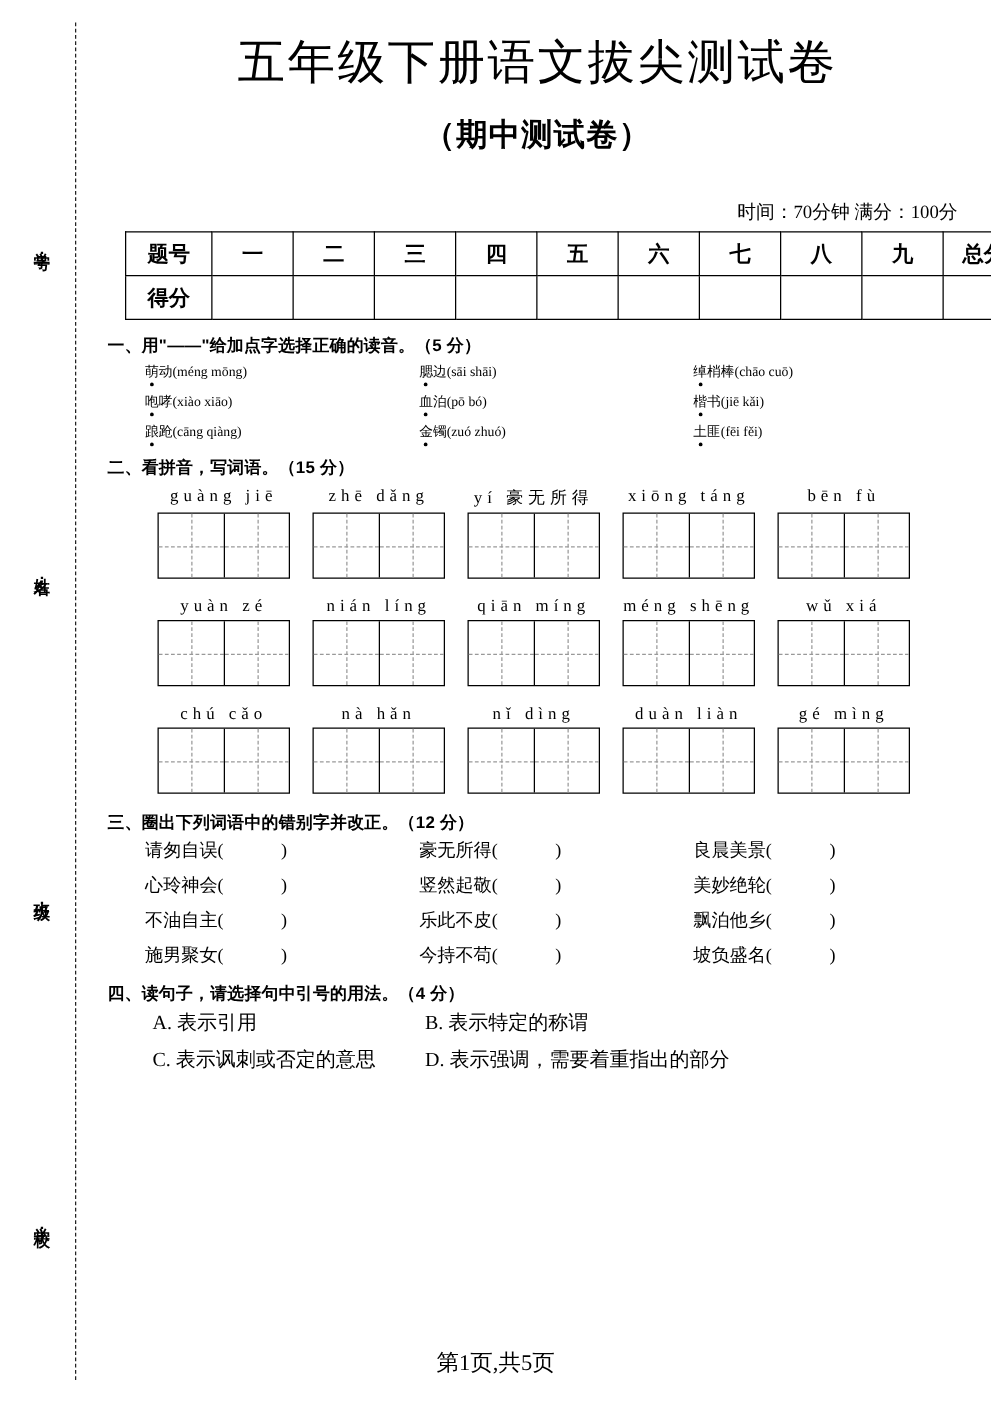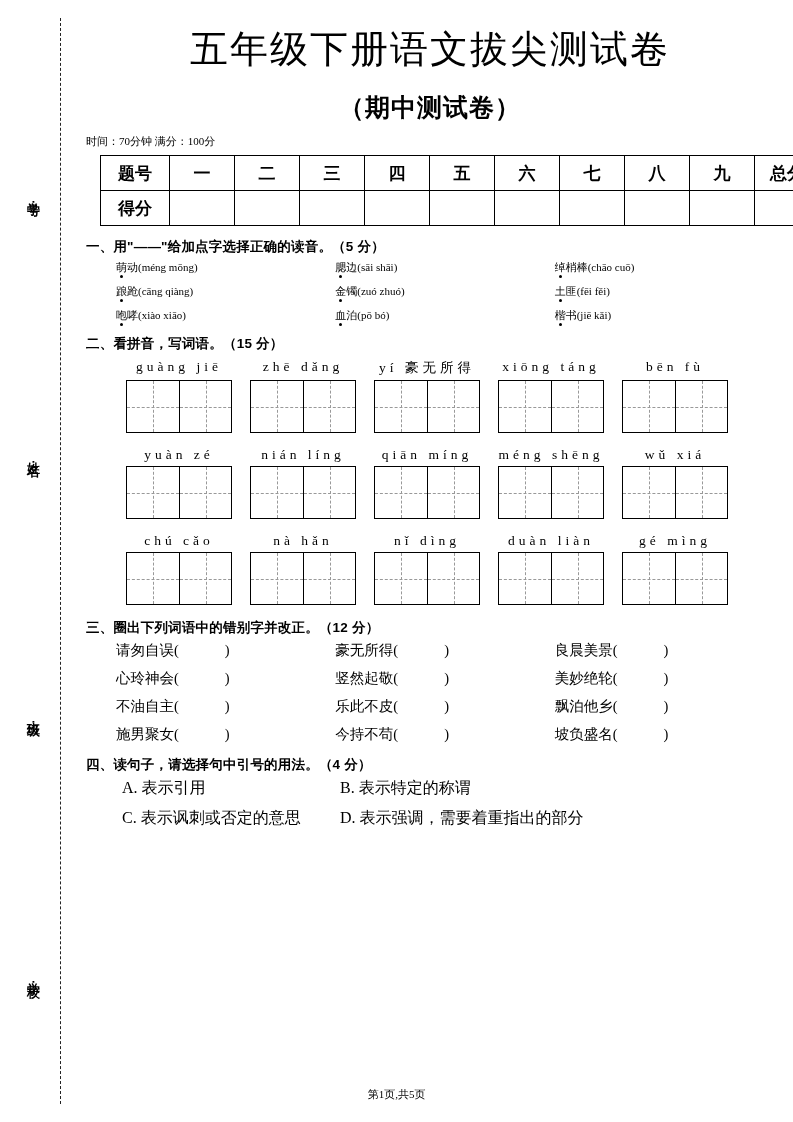--- a/index.html
+++ b/index.html
@@ -62,22 +62,23 @@
     font-family: "Liberation Serif", serif;
   }
   h2.subtitle {
     margin: 16px 0 0 0;
     font-size: 25px;
     font-weight: bold;
     text-align: center;
     letter-spacing: 1px;
   }
   .score-line {
-    margin: 10px 8px 6px 0;
-    font-size: 11px;
+    margin: 36px 8px 6px 0;
+    text-align: right;
+    font-size: 15px;
     font-family: "Liberation Serif", serif;
   }
   
   table.score-table {
     border-collapse: collapse;
     width: 720px;
     margin: 0 0 0 14px;
     table-layout: fixed;
   }
   table.score-table td {
@@ -191,21 +192,21 @@
   .q4-opt-a { width: 218px; }
   .q4-opt-b { width: 300px; }
 
   
   .footer {
     position: absolute;
     left: 0;
     right: 0;
     bottom: 20px;
     text-align: center;
-    font-size: 11px;
+    font-size: 18px;
     font-family: "Liberation Serif", serif;
   }
 </style>
 </head>
 <body>
 
 <div class="page">
 
   <div class="dashed-line"></div>
 
@@ -252,28 +253,28 @@
     </table>
 
     <div class="sec-title">一、用"——"给加点字选择正确的读音。（5 分）</div>
     <div class="q1">
       <div class="q1-row">
         <div class="q1-item"><span class="dotted">萌</span><span>动(méng  mōng)</span></div>
         <div class="q1-item"><span class="dotted">腮</span><span>边(sāi  shāi)</span></div>
         <div class="q1-item"><span class="dotted">绰</span><span>梢棒(chāo  cuō)</span></div>
       </div>
       <div class="q1-row">
+        <div class="q1-item"><span class="dotted">咆</span><span>哮(xiào  xiāo)</span></div>
+        <div class="q1-item"><span class="dotted">血</span><span>泊(pō  bó)</span></div>
+        <div class="q1-item"><span class="dotted">楷</span><span>书(jiē  kǎi)</span></div>
+      </div>
+      <div class="q1-row">
         <div class="q1-item"><span class="dotted">踉</span><span>跄(cāng  qiàng)</span></div>
         <div class="q1-item"><span class="dotted">金</span><span>镯(zuó  zhuó)</span></div>
         <div class="q1-item"><span class="dotted">土</span><span>匪(fēi  fěi)</span></div>
-      </div>
-      <div class="q1-row">
-        <div class="q1-item"><span class="dotted">咆</span><span>哮(xiào  xiāo)</span></div>
-        <div class="q1-item"><span class="dotted">血</span><span>泊(pō  bó)</span></div>
-        <div class="q1-item"><span class="dotted">楷</span><span>书(jiē  kǎi)</span></div>
       </div>
     </div>
 
     <div class="sec-title">二、看拼音，写词语。（15 分）</div>
     <div class="q2">
       <div class="q2-row">
         <div class="q2-labels">
           <div class="q2-label">guàng  jiē</div>
           <div class="q2-label">zhē  dǎng</div>
           <div class="q2-label">yí  豪无所得</div>

